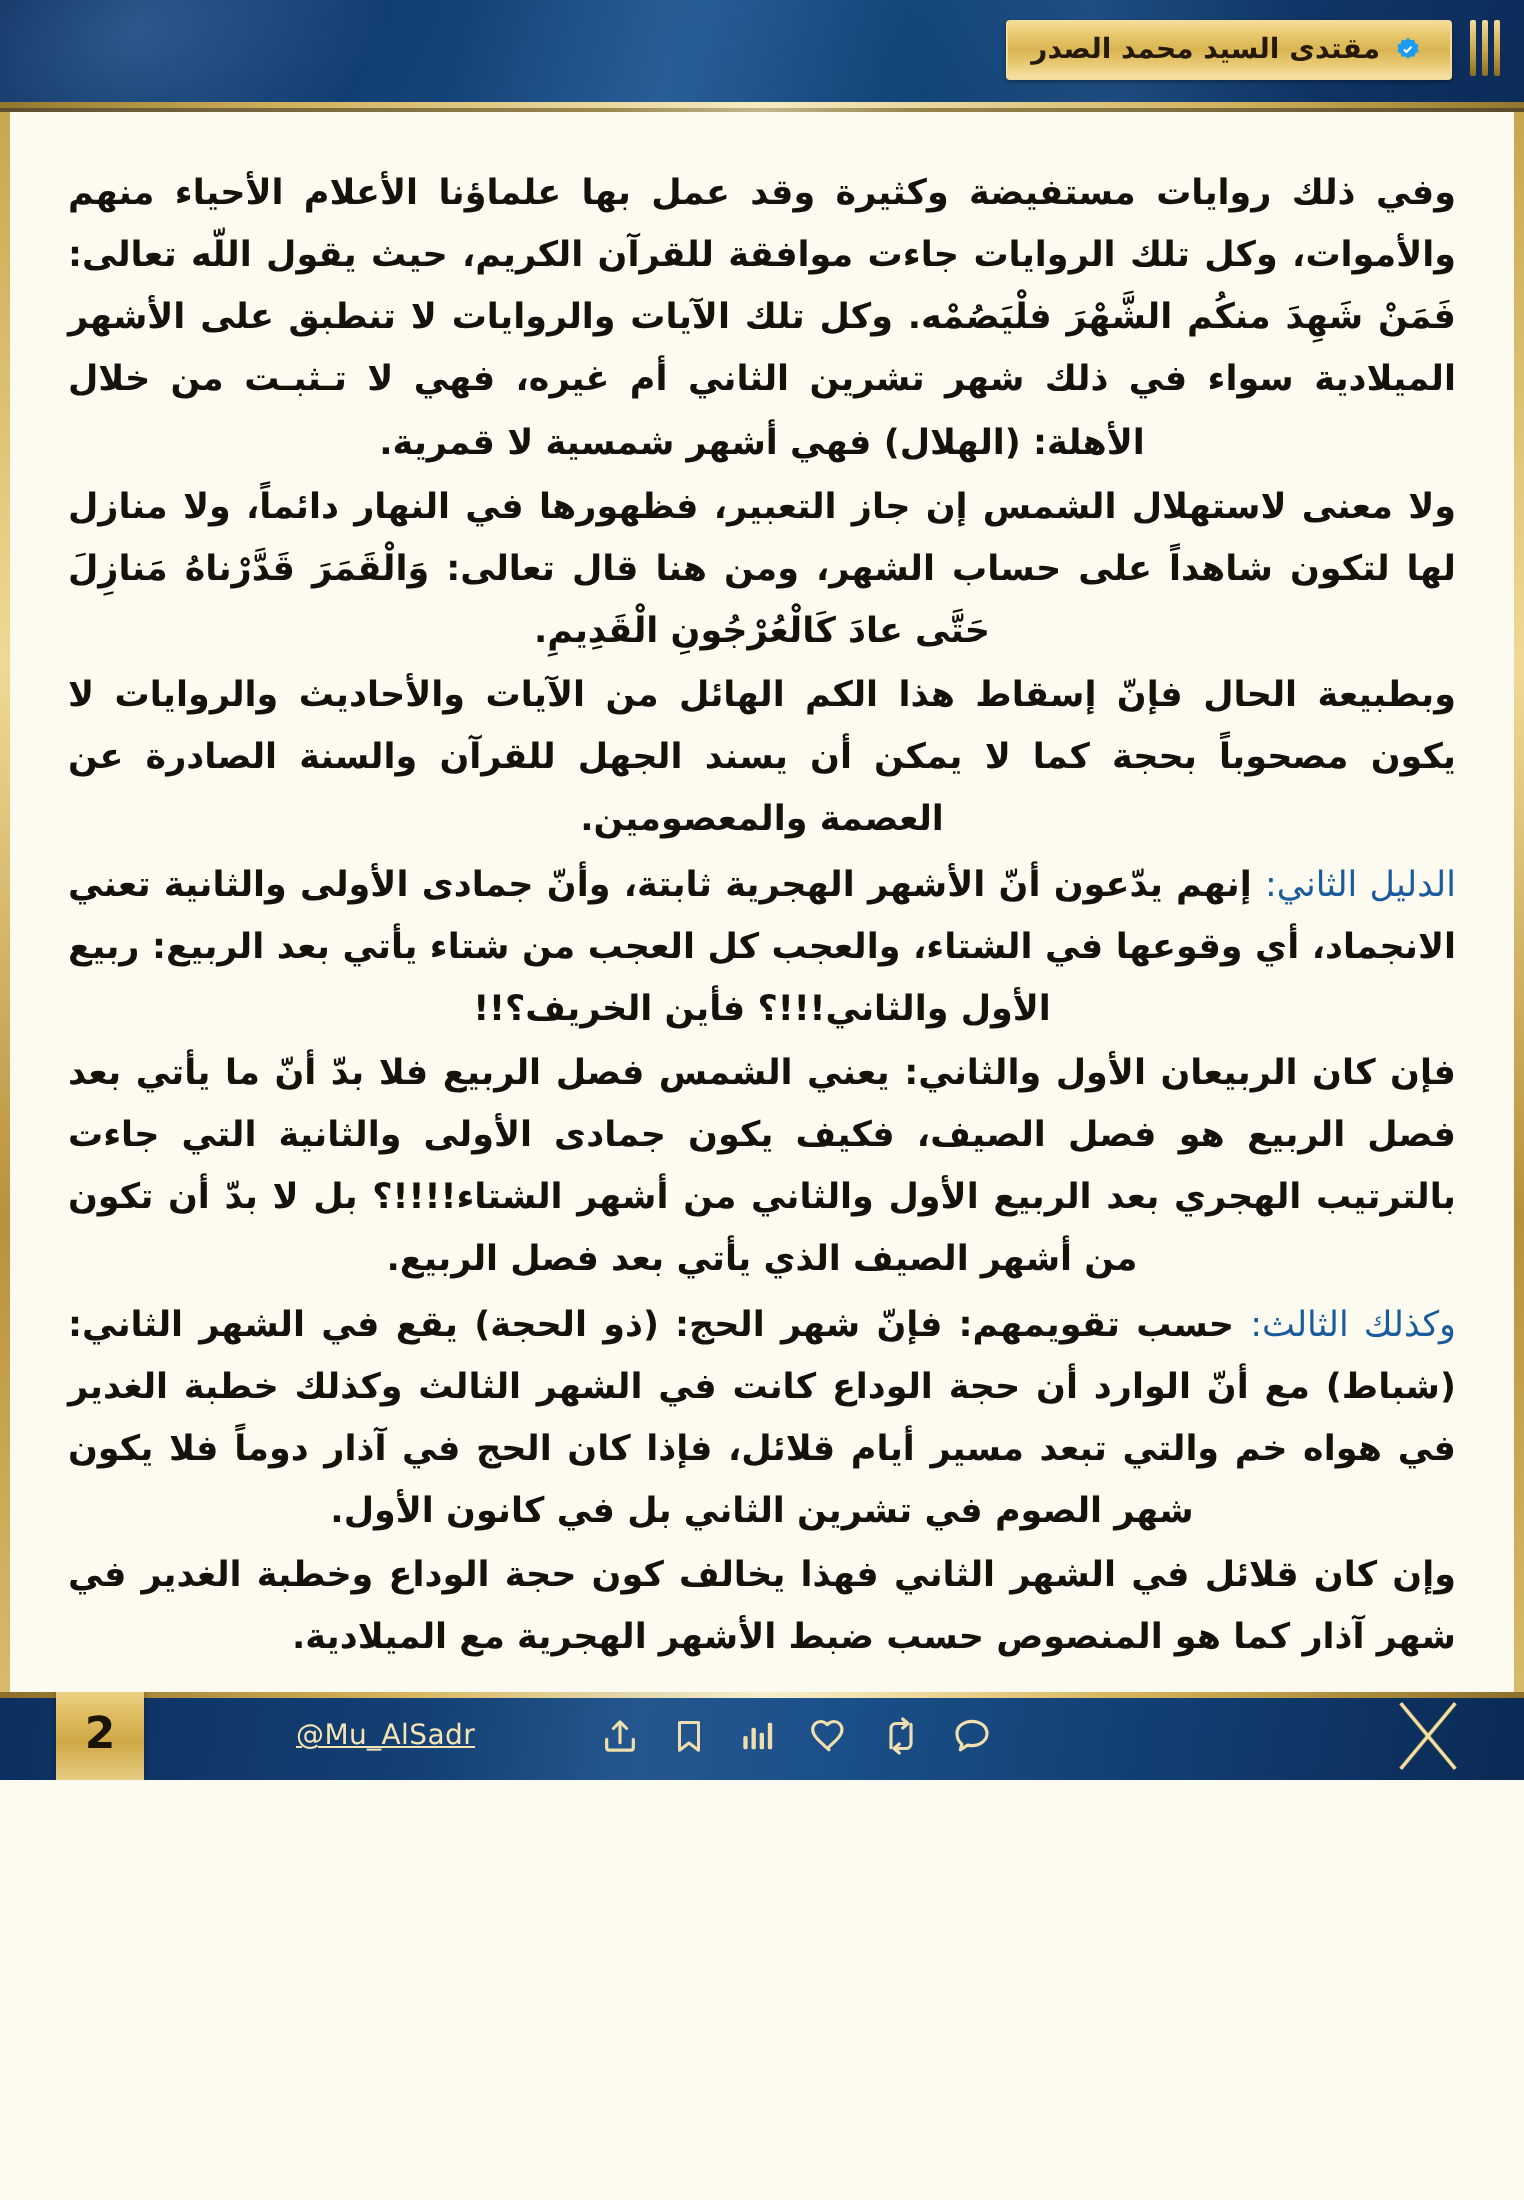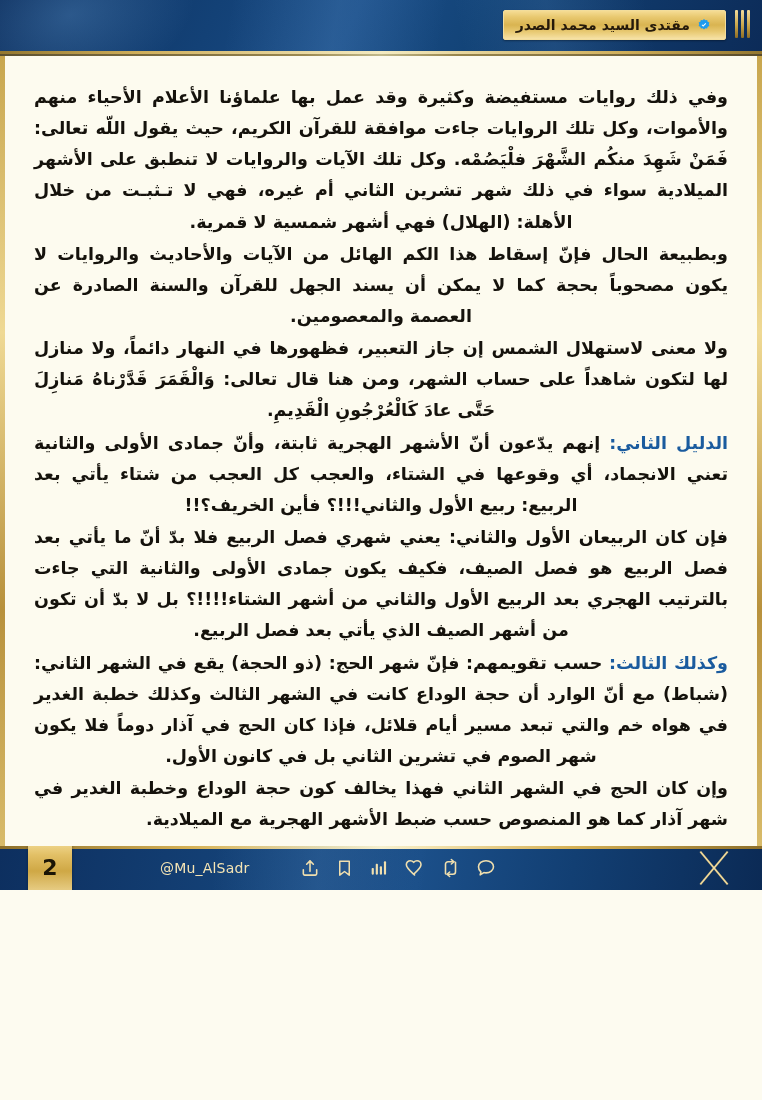--- a/index.html
+++ b/index.html
@@ -112,21 +112,21 @@
     letter-spacing:0;
   }
   .para{
     margin:0 0 1px 0;
     text-align:justify;
     text-align-last:center;
   }
   .para.last-right{ text-align-last:right; }
   .lbl{
     color:#1a5b9e;
-    font-weight:700;
+    font-weight:400;
   }
 
   
   .footer{
     position:relative;
     flex:0 0 44px;
     height:44px;
     background:linear-gradient(100deg,#0d2f5f 0%,#15447a 35%,#1b4f89 55%,#123f73 75%,#0b2a55 100%);
     overflow:hidden;
     display:flex;align-items:center;
@@ -146,26 +146,27 @@
     background:linear-gradient(to bottom,#f4dd99 0%,#e2c066 30%,#cfa845 62%,#e6cb82 100%);
     display:flex;align-items:center;justify-content:center;
     box-shadow:0 1px 3px rgba(0,0,0,.3);
   }
   .page-num{
     font-size:22px;font-weight:700;color:#1a1405;
     line-height:1;
     transform:translateY(3px);
   }
   .handle{
-    position:absolute;left:160px;top:50%;transform:translateY(-50%);
+    position:absolute;left:148px;top:50%;transform:translateY(-50%);
     color:#f4e4b4;
     font-size:14px;
     font-weight:400;
     direction:ltr;
     letter-spacing:.2px;
+    text-decoration:underline;
   }
   .social{
     position:absolute;left:300px;top:50%;transform:translateY(-50%);
     display:flex;align-items:center;gap:15px;
     direction:ltr;
   }
   .social svg{display:block;}
   .xmark{
     position:absolute;left:auto;right:26px;top:50%;transform:translateY(-50%);
     width:44px;height:40px;
@@ -199,44 +200,44 @@
   </div>
 
   <div class="sheet">
     <div class="body-text">
 
       <p class="para">
         <span>وفي ذلك روايات مستفيضة وكثيرة وقد عمل بها علماؤنا الأعلام الأحياء منهم والأموات، وكل تلك الروايات جاءت موافقة للقرآن الكريم، حيث يقول اللّه تعالى: فَمَنْ شَهِدَ منكُم الشَّهْرَ فلْيَصُمْه. وكل تلك الآيات والروايات لا تنطبق على الأشهر الميلادية سواء في ذلك شهر تشرين الثاني أم غيره، فهي لا تـثبـت من خلال الأهلة: (الهلال) فهي أشهر شمسية لا قمرية.</span>
       </p>
 
       <p class="para">
+        <span>ولا معنى لاستهلال الشمس إن جاز التعبير، فظهورها في النهار دائماً، ولا منازل لها لتكون شاهداً على حساب الشهر، ومن هنا قال تعالى: وَالْقَمَرَ قَدَّرْناهُ مَنازِلَ حَتَّى عادَ كَالْعُرْجُونِ الْقَدِيمِ.</span>
+      </p>
+
+      <p class="para">
         <span>وبطبيعة الحال فإنّ إسقاط هذا الكم الهائل من الآيات والأحاديث والروايات لا يكون مصحوباً بحجة كما لا يمكن أن يسند الجهل للقرآن والسنة الصادرة عن العصمة والمعصومين.</span>
-      </p>
-
-      <p class="para">
-        <span>ولا معنى لاستهلال الشمس إن جاز التعبير، فظهورها في النهار دائماً، ولا منازل لها لتكون شاهداً على حساب الشهر، ومن هنا قال تعالى: وَالْقَمَرَ قَدَّرْناهُ مَنازِلَ حَتَّى عادَ كَالْعُرْجُونِ الْقَدِيمِ.</span>
       </p>
 
 
       <p class="para">
         <span class="lbl">الدليل الثاني:</span>
         <span>إنهم يدّعون أنّ الأشهر الهجرية ثابتة، وأنّ جمادى الأولى والثانية تعني الانجماد، أي وقوعها في الشتاء، والعجب كل العجب من شتاء يأتي بعد الربيع: ربيع الأول والثاني!!!؟  فأين الخريف؟!!</span>
       </p>
 
       <p class="para">
-        <span>فإن كان الربيعان الأول والثاني: يعني شهري فصل الربيع فلا بدّ أنّ ما يأتي بعد فصل الربيع هو فصل الصيف، فكيف يكون جمادى الأولى والثانية التي جاءت بالترتيب الهجري بعد الربيع الأول والثاني من أشهر الشتاء!!!!؟ بل لا بدّ أن تكون من أشهر الصيف الذي يأتي بعد فصل الربيع.</span>
+        <span>فإن كان الربيعان الأول والثاني: يعني الشمس فصل الربيع فلا بدّ أنّ ما يأتي بعد فصل الربيع هو فصل الصيف، فكيف يكون جمادى الأولى والثانية التي جاءت بالترتيب الهجري بعد الربيع الأول والثاني من أشهر الشتاء!!!!؟ بل لا بدّ أن تكون من أشهر الصيف الذي يأتي بعد فصل الربيع.</span>
       </p>
 
       <p class="para">
         <span class="lbl">وكذلك الثالث:</span>
         <span>حسب تقويمهم: فإنّ شهر الحج: (ذو الحجة) يقع في الشهر الثاني: (شباط) مع أنّ الوارد أن حجة الوداع كانت في الشهر الثالث وكذلك خطبة الغدير في هواه خم والتي تبعد مسير أيام قلائل، فإذا كان الحج في آذار دوماً فلا يكون شهر الصوم في تشرين الثاني بل في كانون الأول.</span>
       </p>
 
       <p class="para last-right">
-        <span>وإن كان الحج في الشهر الثاني فهذا يخالف كون حجة الوداع وخطبة الغدير في شهر آذار كما هو المنصوص حسب ضبط الأشهر الهجرية مع الميلادية.</span>
+        <span>وإن كان قلائل في الشهر الثاني فهذا يخالف كون حجة الوداع وخطبة الغدير في شهر آذار كما هو المنصوص حسب ضبط الأشهر الهجرية مع الميلادية.</span>
       </p>
 
     </div>
   </div>
 
   <div class="footer">
     <div class="ftop"></div>
     <div class="fsheen"></div>
 
     <div class="page-tab">

